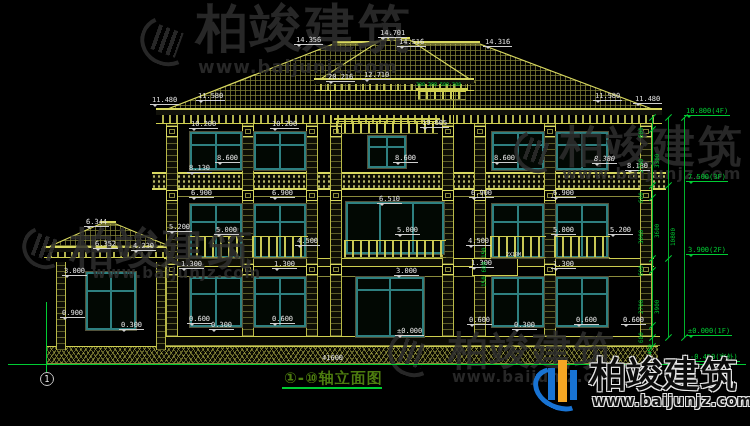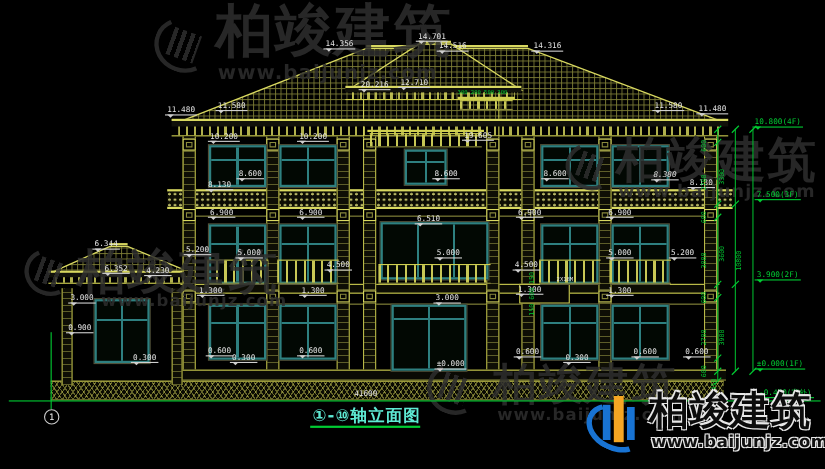--- a/index.html
+++ b/index.html
@@ -46,21 +46,21 @@
   #clogo{position:absolute;left:532px;top:356px;width:60px;height:62px;z-index:60}
   #clogo .sw{position:absolute;left:0;top:12px;width:56px;height:42px;border:5px solid transparent;
              border-bottom-color:#1873d3;border-left-color:#1873d3;border-radius:50%;transform:rotate(25deg)}
   #clogo .b{position:absolute}
   .ctext{position:absolute;left:590px;top:356px;font-size:36px;font-weight:bold;color:#0c0c0c;line-height:1;
          letter-spacing:1px;white-space:nowrap;z-index:60;
          text-shadow:-1px -1px 0 #e8e8e8,1px -1px 0 #e8e8e8,-1px 1px 0 #e8e8e8,1px 1px 0 #e8e8e8}
   .cwww{position:absolute;left:592px;top:394px;font-size:15px;font-weight:bold;color:#111;line-height:1;
         letter-spacing:.5px;white-space:nowrap;z-index:60;
         text-shadow:-1px -1px 0 #e8e8e8,1px -1px 0 #e8e8e8,-1px 1px 0 #e8e8e8,1px 1px 0 #e8e8e8}
-  #title{position:absolute;left:284px;top:369px;font-size:15px;font-weight:bold;color:#5eead4;
+  #title{position:absolute;left:284px;top:369px;font-size:15px;font-weight:bold;color:#4d7c0f;
          letter-spacing:1px;z-index:40;white-space:nowrap}
   #axis1{position:absolute;left:40px;top:372px;width:14px;height:14px;border:1px solid #ccc;border-radius:50%;
          color:#eee;font-size:8px;line-height:13px;text-align:center;z-index:40}
 </style>
 </head>
 <body>
 
 <div id="scene">
 
   <svg width="750" height="426">
@@ -241,21 +241,21 @@
     <div class="lab " style="left: 395px; top: 226px;">5.000</div>
     <div class="lab " style="left: 466px; top: 237px;">4.500</div>
     <div class="lab " style="left: 551px; top: 226px;">5.000</div>
     <div class="lab " style="left: 608px; top: 226px;">5.200</div>
     <div class="lab " style="left: 179px; top: 260px;">1.300</div>
     <div class="lab " style="left: 272px; top: 260px;">1.300</div>
     <div class="lab " style="left: 469px; top: 259px;">1.300</div>
     <div class="lab " style="left: 551px; top: 260px;">1.300</div>
     <div class="lab " style="left: 62px; top: 267px;">3.000</div>
     <div class="lab " style="left: 394px; top: 267px;">3.000</div>
-    <div class="lab " style="left: 60px; top: 294px;">0.900</div>
+    <div class="lab " style="left: 60px; top: 309px;">0.900</div>
     <div class="lab " style="left: 119px; top: 321px;">0.300</div>
     <div class="lab " style="left: 187px; top: 315px;">0.600</div>
     <div class="lab " style="left: 209px; top: 321px;">0.300</div>
     <div class="lab " style="left: 270px; top: 315px;">0.600</div>
     <div class="lab " style="left: 467px; top: 316px;">0.600</div>
     <div class="lab " style="left: 512px; top: 321px;">0.300</div>
     <div class="lab " style="left: 574px; top: 316px;">0.600</div>
     <div class="lab " style="left: 621px; top: 316px;">0.600</div>
     <div class="lab " style="left: 395px; top: 327px;">±0.000</div>
     <div class="lab  plain" style="left: 320px; top: 354px;">41600</div>

